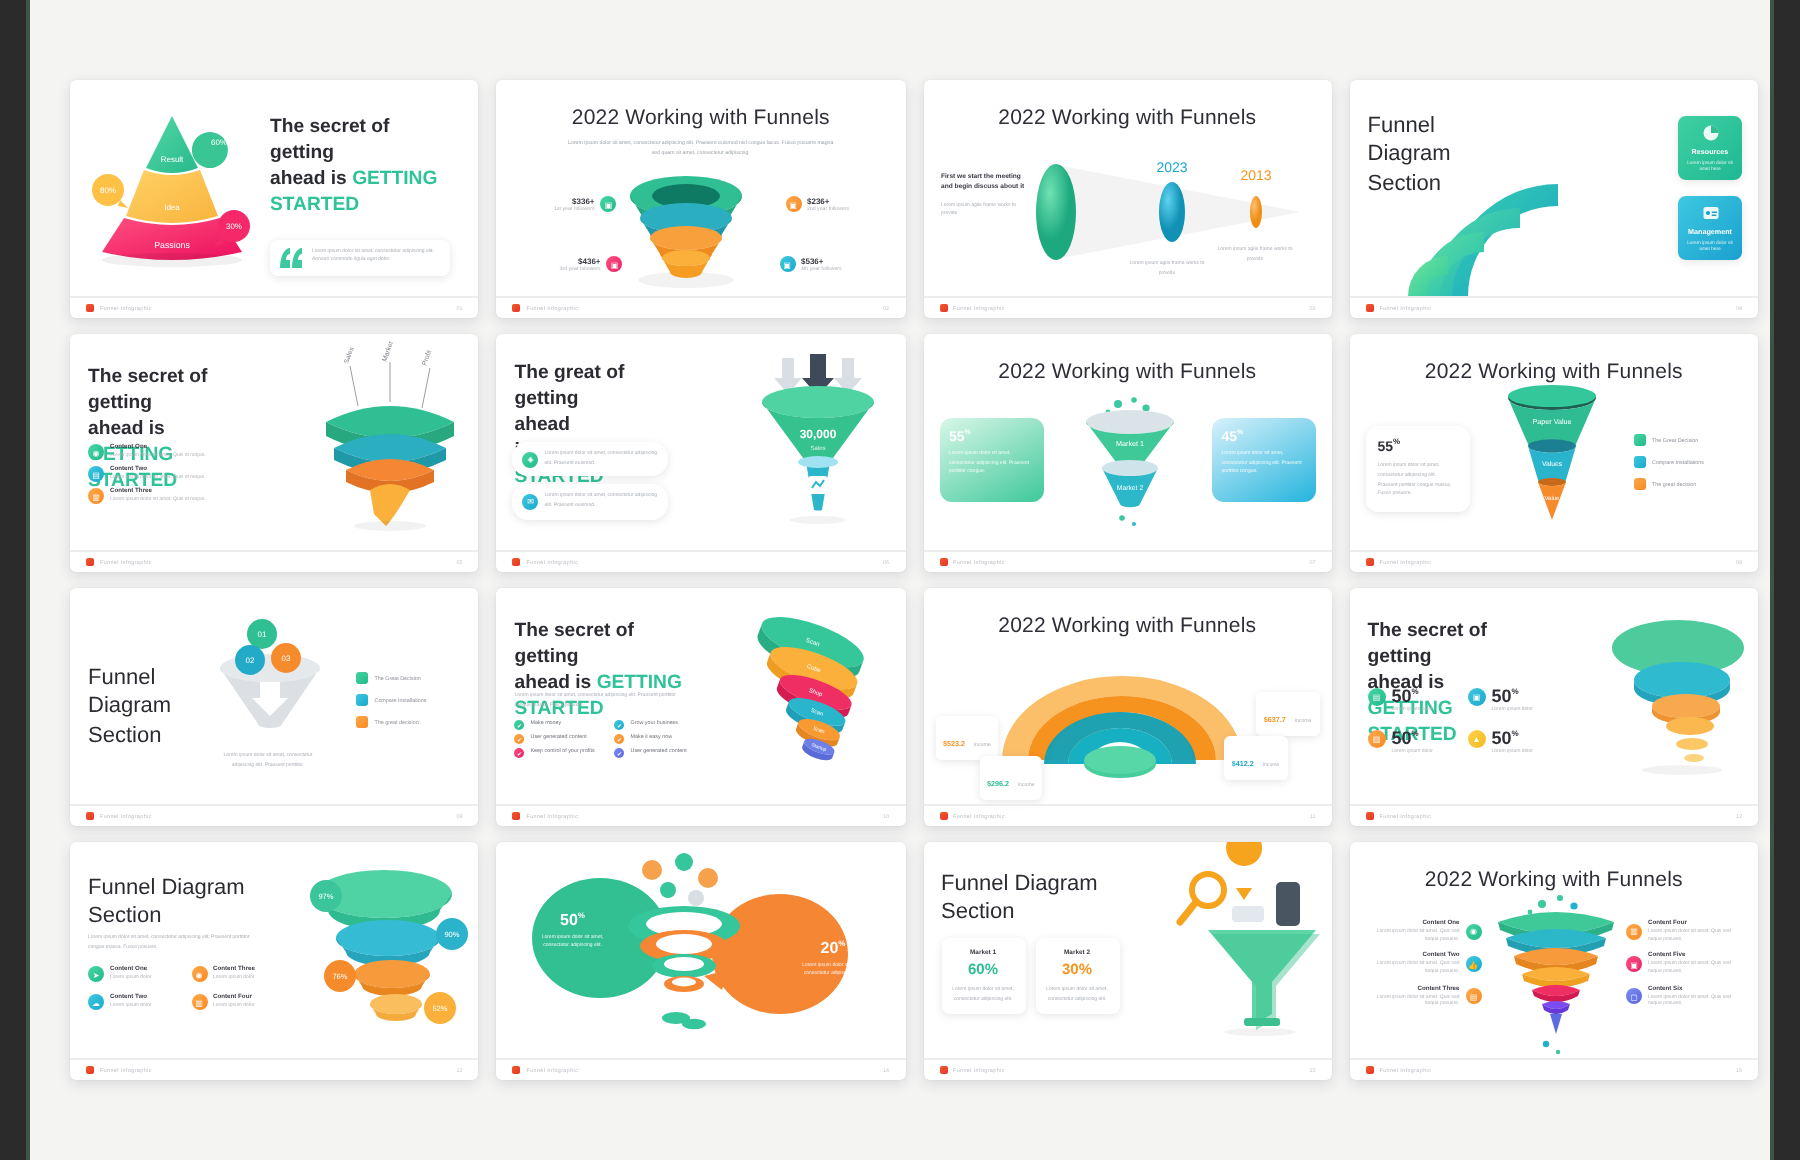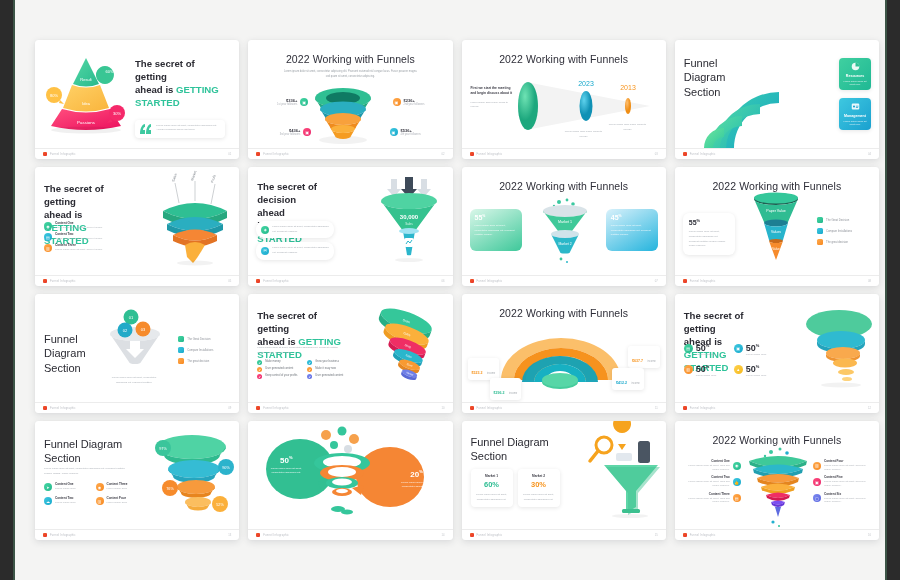--- a/index.html
+++ b/index.html
@@ -332,21 +332,21 @@
           <span class="fmark"></span>
           <span class="ftext">Funnel Infographic</span>
           <span class="fpage">05</span>
         </div>
       </div>
     </div>
 
     <div class="slide">
       <div class="slide-inner">
         <div class="title-l" style="position:absolute;left:9px;top:14px;width:60px">
-          <span>The secret of</span><br><span>decision ahead</span><br>
+          <span>The great of</span><br><span>getting ahead</span><br>
           <span>is </span><span class="accent">GETTING STARTED</span>
         </div>
         <div style="position:absolute;left:8px;top:54px;width:78px">
           <div class="card" style="display:flex;gap:3px;align-items:center;border-radius:8px;margin-bottom:4px">
             <div class="dot-ic g">◈</div>
             <div class="lorem">Lorem ipsum dolor sit amet, consectetur adipiscing elit. Praesent euismod.</div>
           </div>
           <div class="card" style="display:flex;gap:3px;align-items:center;border-radius:8px">
             <div class="dot-ic b">✉</div>
             <div class="lorem">Lorem ipsum dolor sit amet, consectetur adipiscing elit. Praesent euismod.</div>

